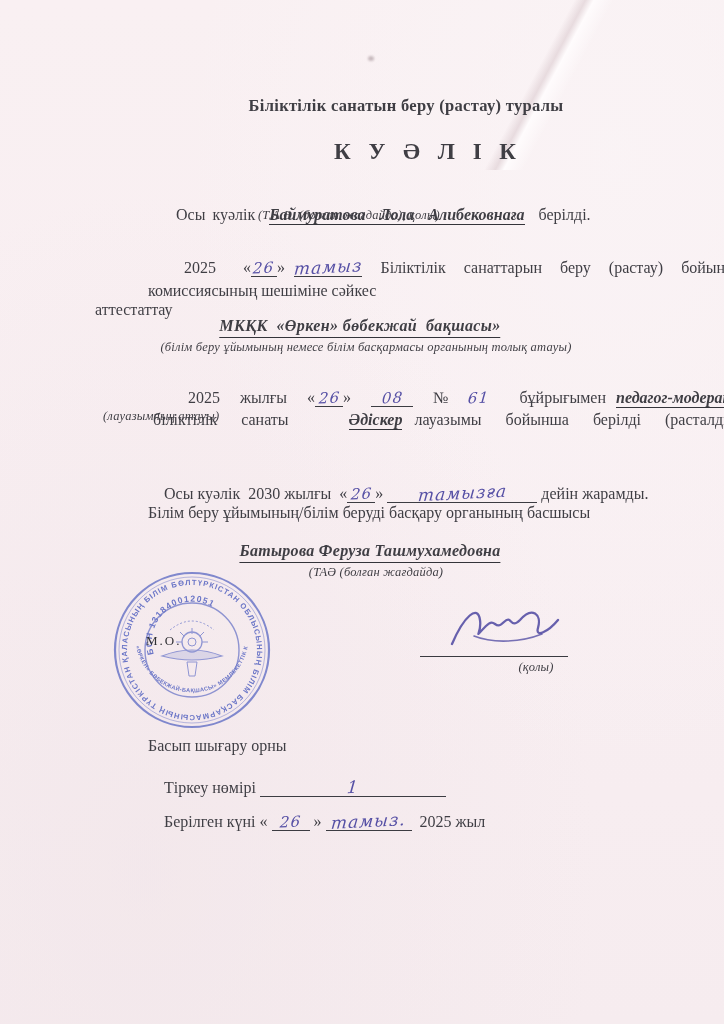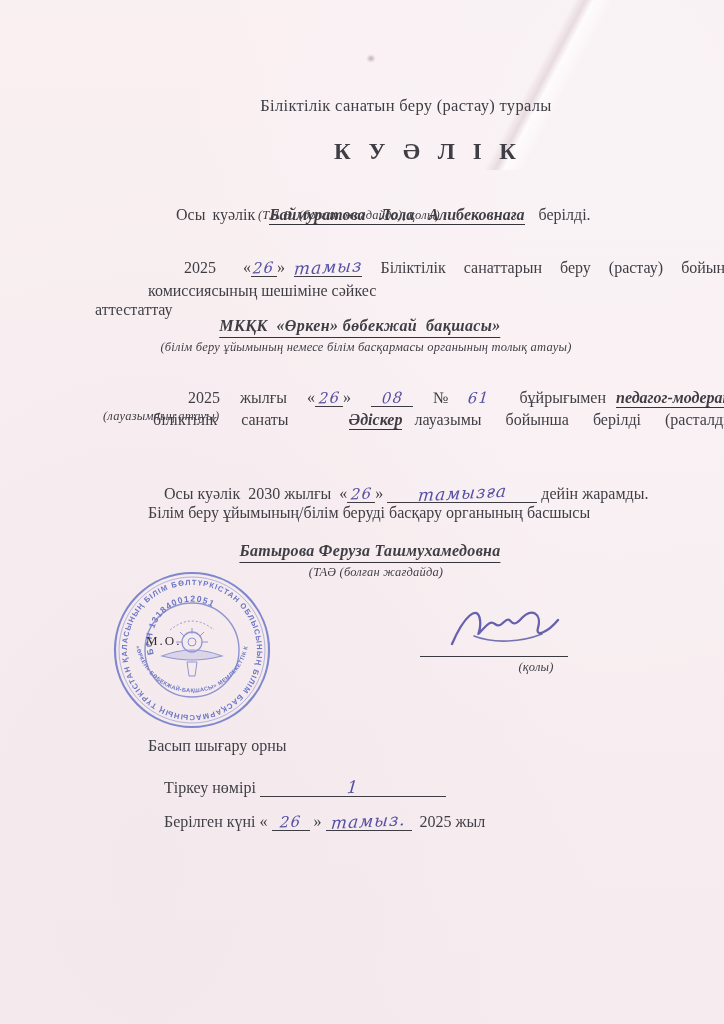--- a/index.html
+++ b/index.html
@@ -18,21 +18,21 @@
     pointer-events:none;
   }
   .speck{position:absolute; left:368px; top:56px; width:6px; height:5px; border-radius:50%;
     background:rgba(150,130,135,.5); filter:blur(1px);}
   .line{position:absolute; white-space:pre; font-size:16px; line-height:1.25;}
   .line span{white-space:pre;}
   .center{transform:translateX(-50%);}
   .bi{font-weight:bold; font-style:italic;}
   .u{border-bottom:1.4px solid #34343a; padding-bottom:1px;}
   .cap{font-size:12.5px; font-style:italic; letter-spacing:.2px;}
-  .title-small{font-size:16.5px; font-weight:normal; letter-spacing:.3px;}
+  .title-small{font-size:16.5px; font-weight:bold; letter-spacing:.3px;}
   .title-main{font-size:23px; font-weight:bold; letter-spacing:6px;}
   .hw{
     display:inline-block; color:#5650a5;
     font-family:"DejaVu Serif",serif; font-style:italic; font-size:17px; line-height:1;
     transform:rotate(-3deg) skewX(-8deg); letter-spacing:1px;
   }
   .hw-sm{font-size:15px;}
   .blank{display:inline-block; border-bottom:1.3px solid #3c3c42; text-align:center; vertical-align:baseline; line-height:1;}
   .ws5{word-spacing:5px;} .ws6{word-spacing:6px;} .ws8{word-spacing:8px;} .ws3{word-spacing:3px;}
   .mo{position:absolute; left:146px; top:633px; font-size:13px; letter-spacing:2px; color:#2f2f33; z-index:3;}

